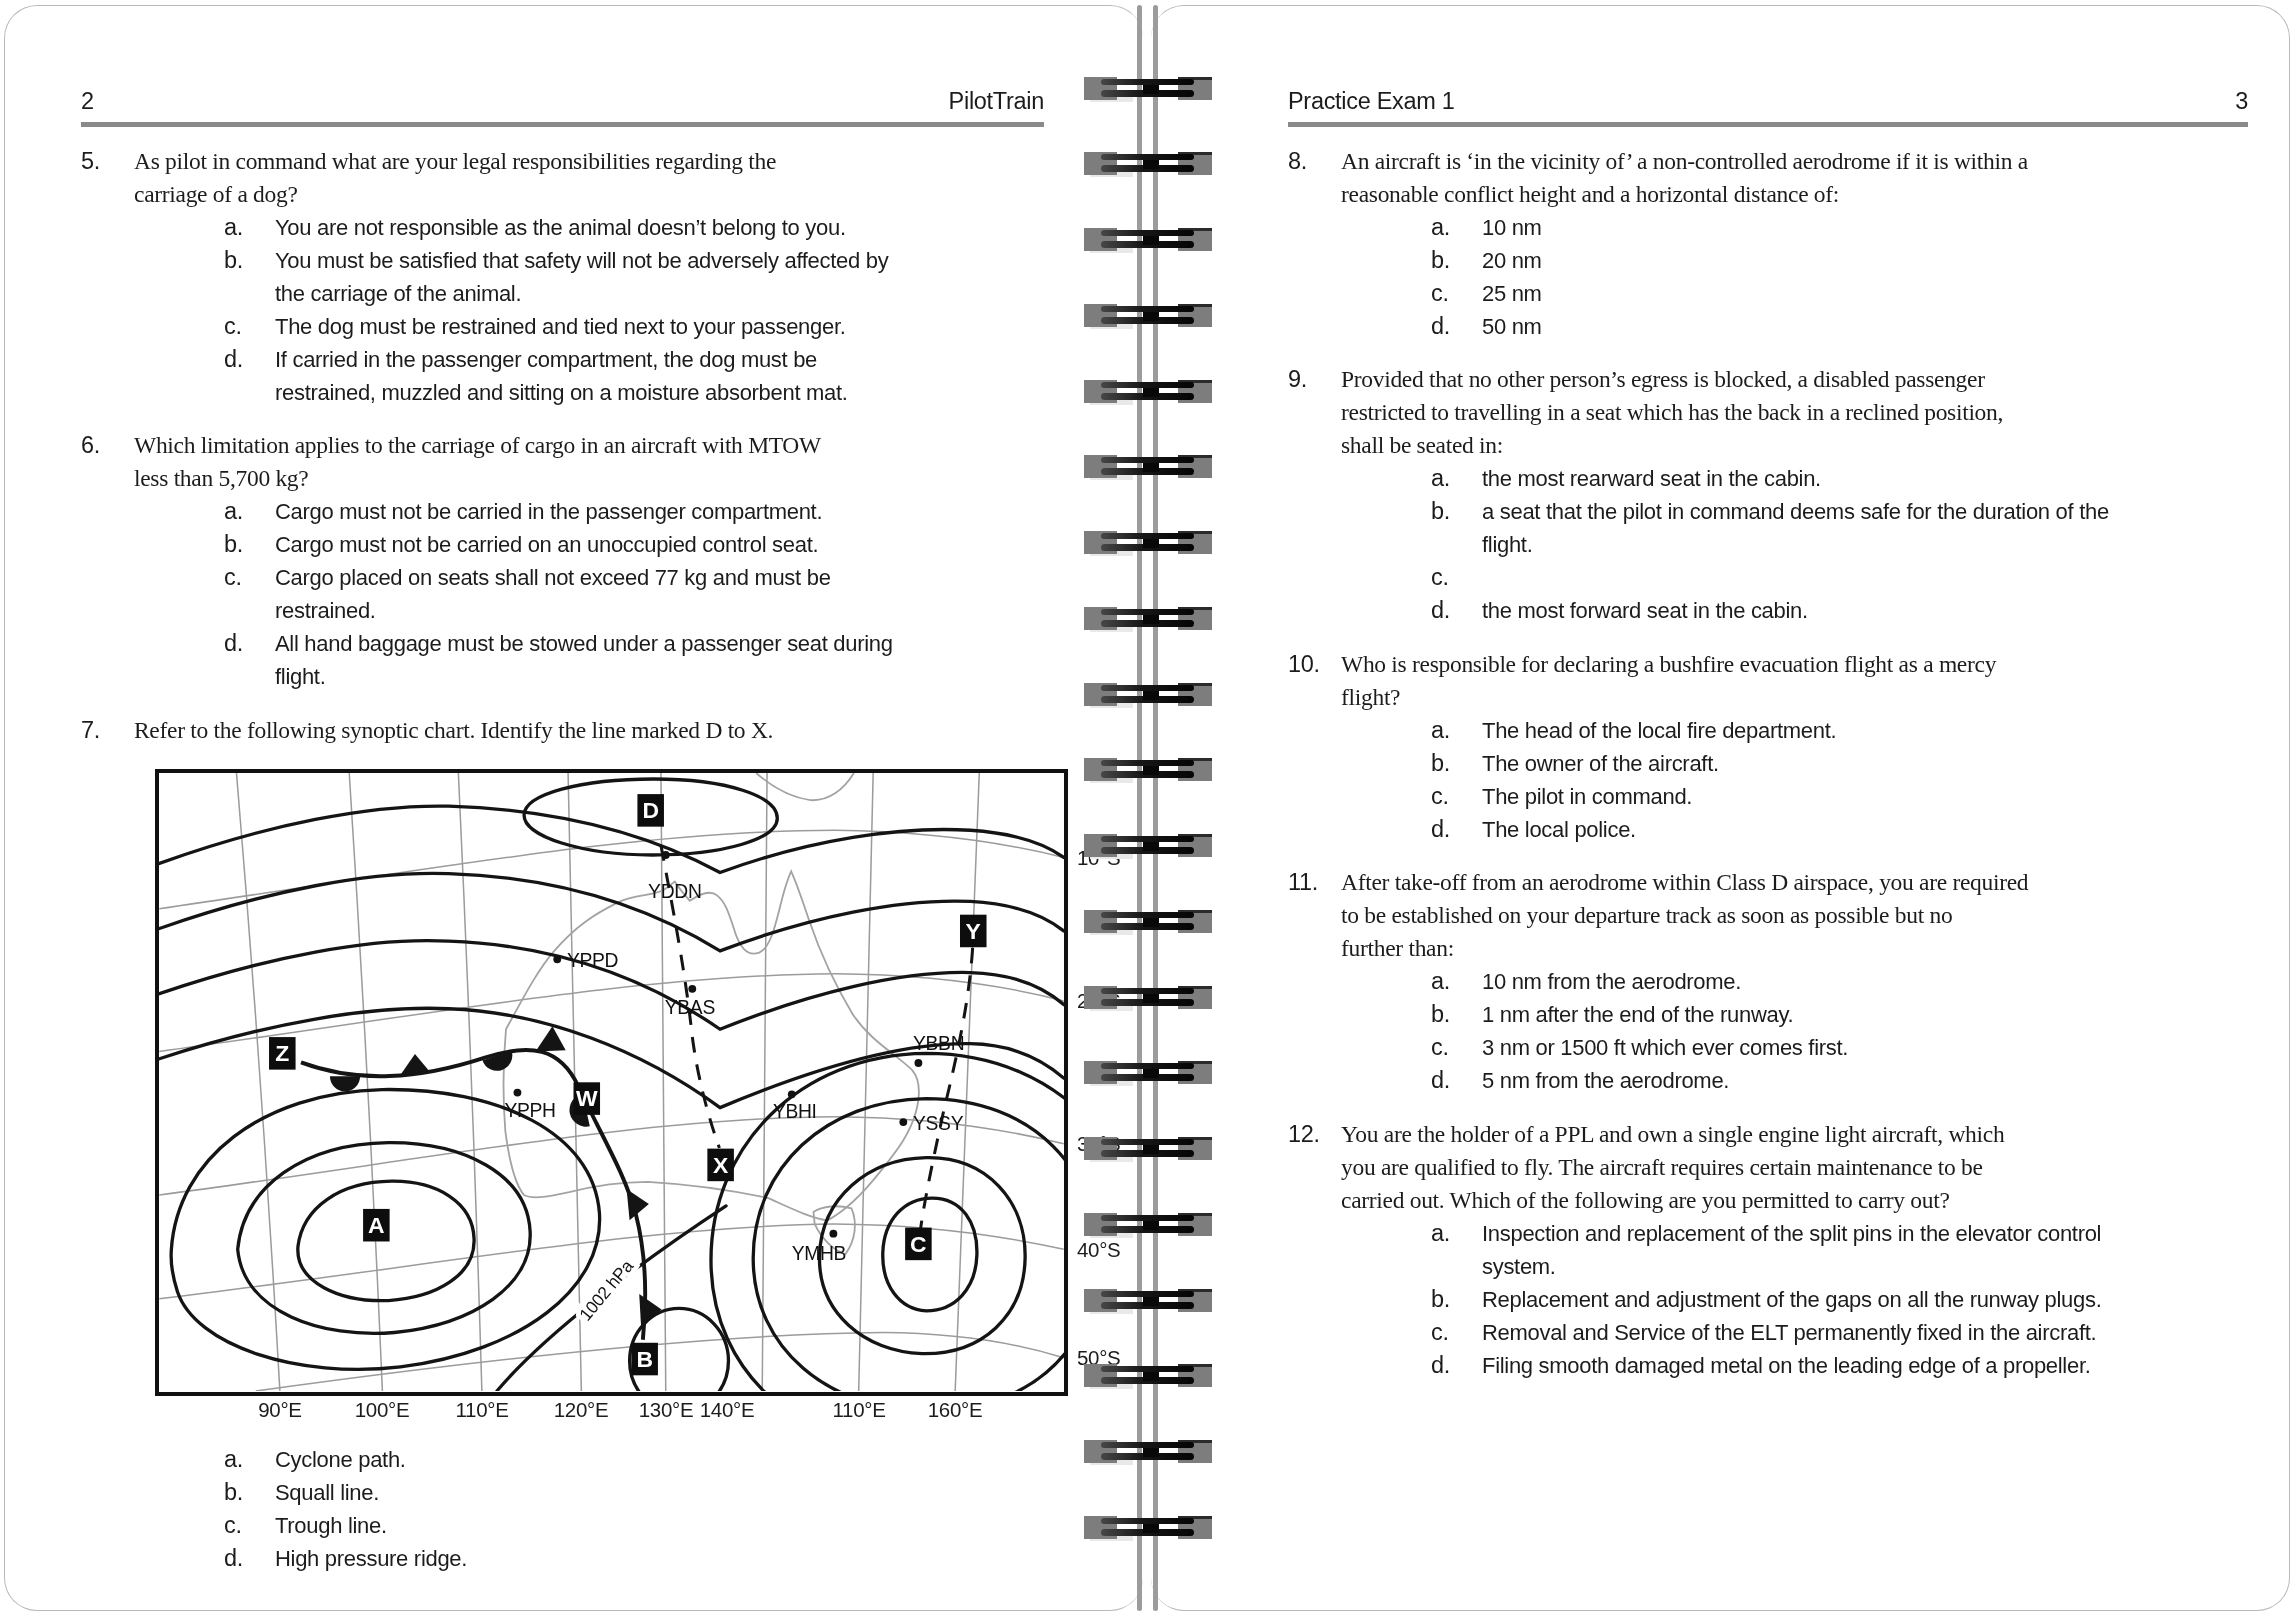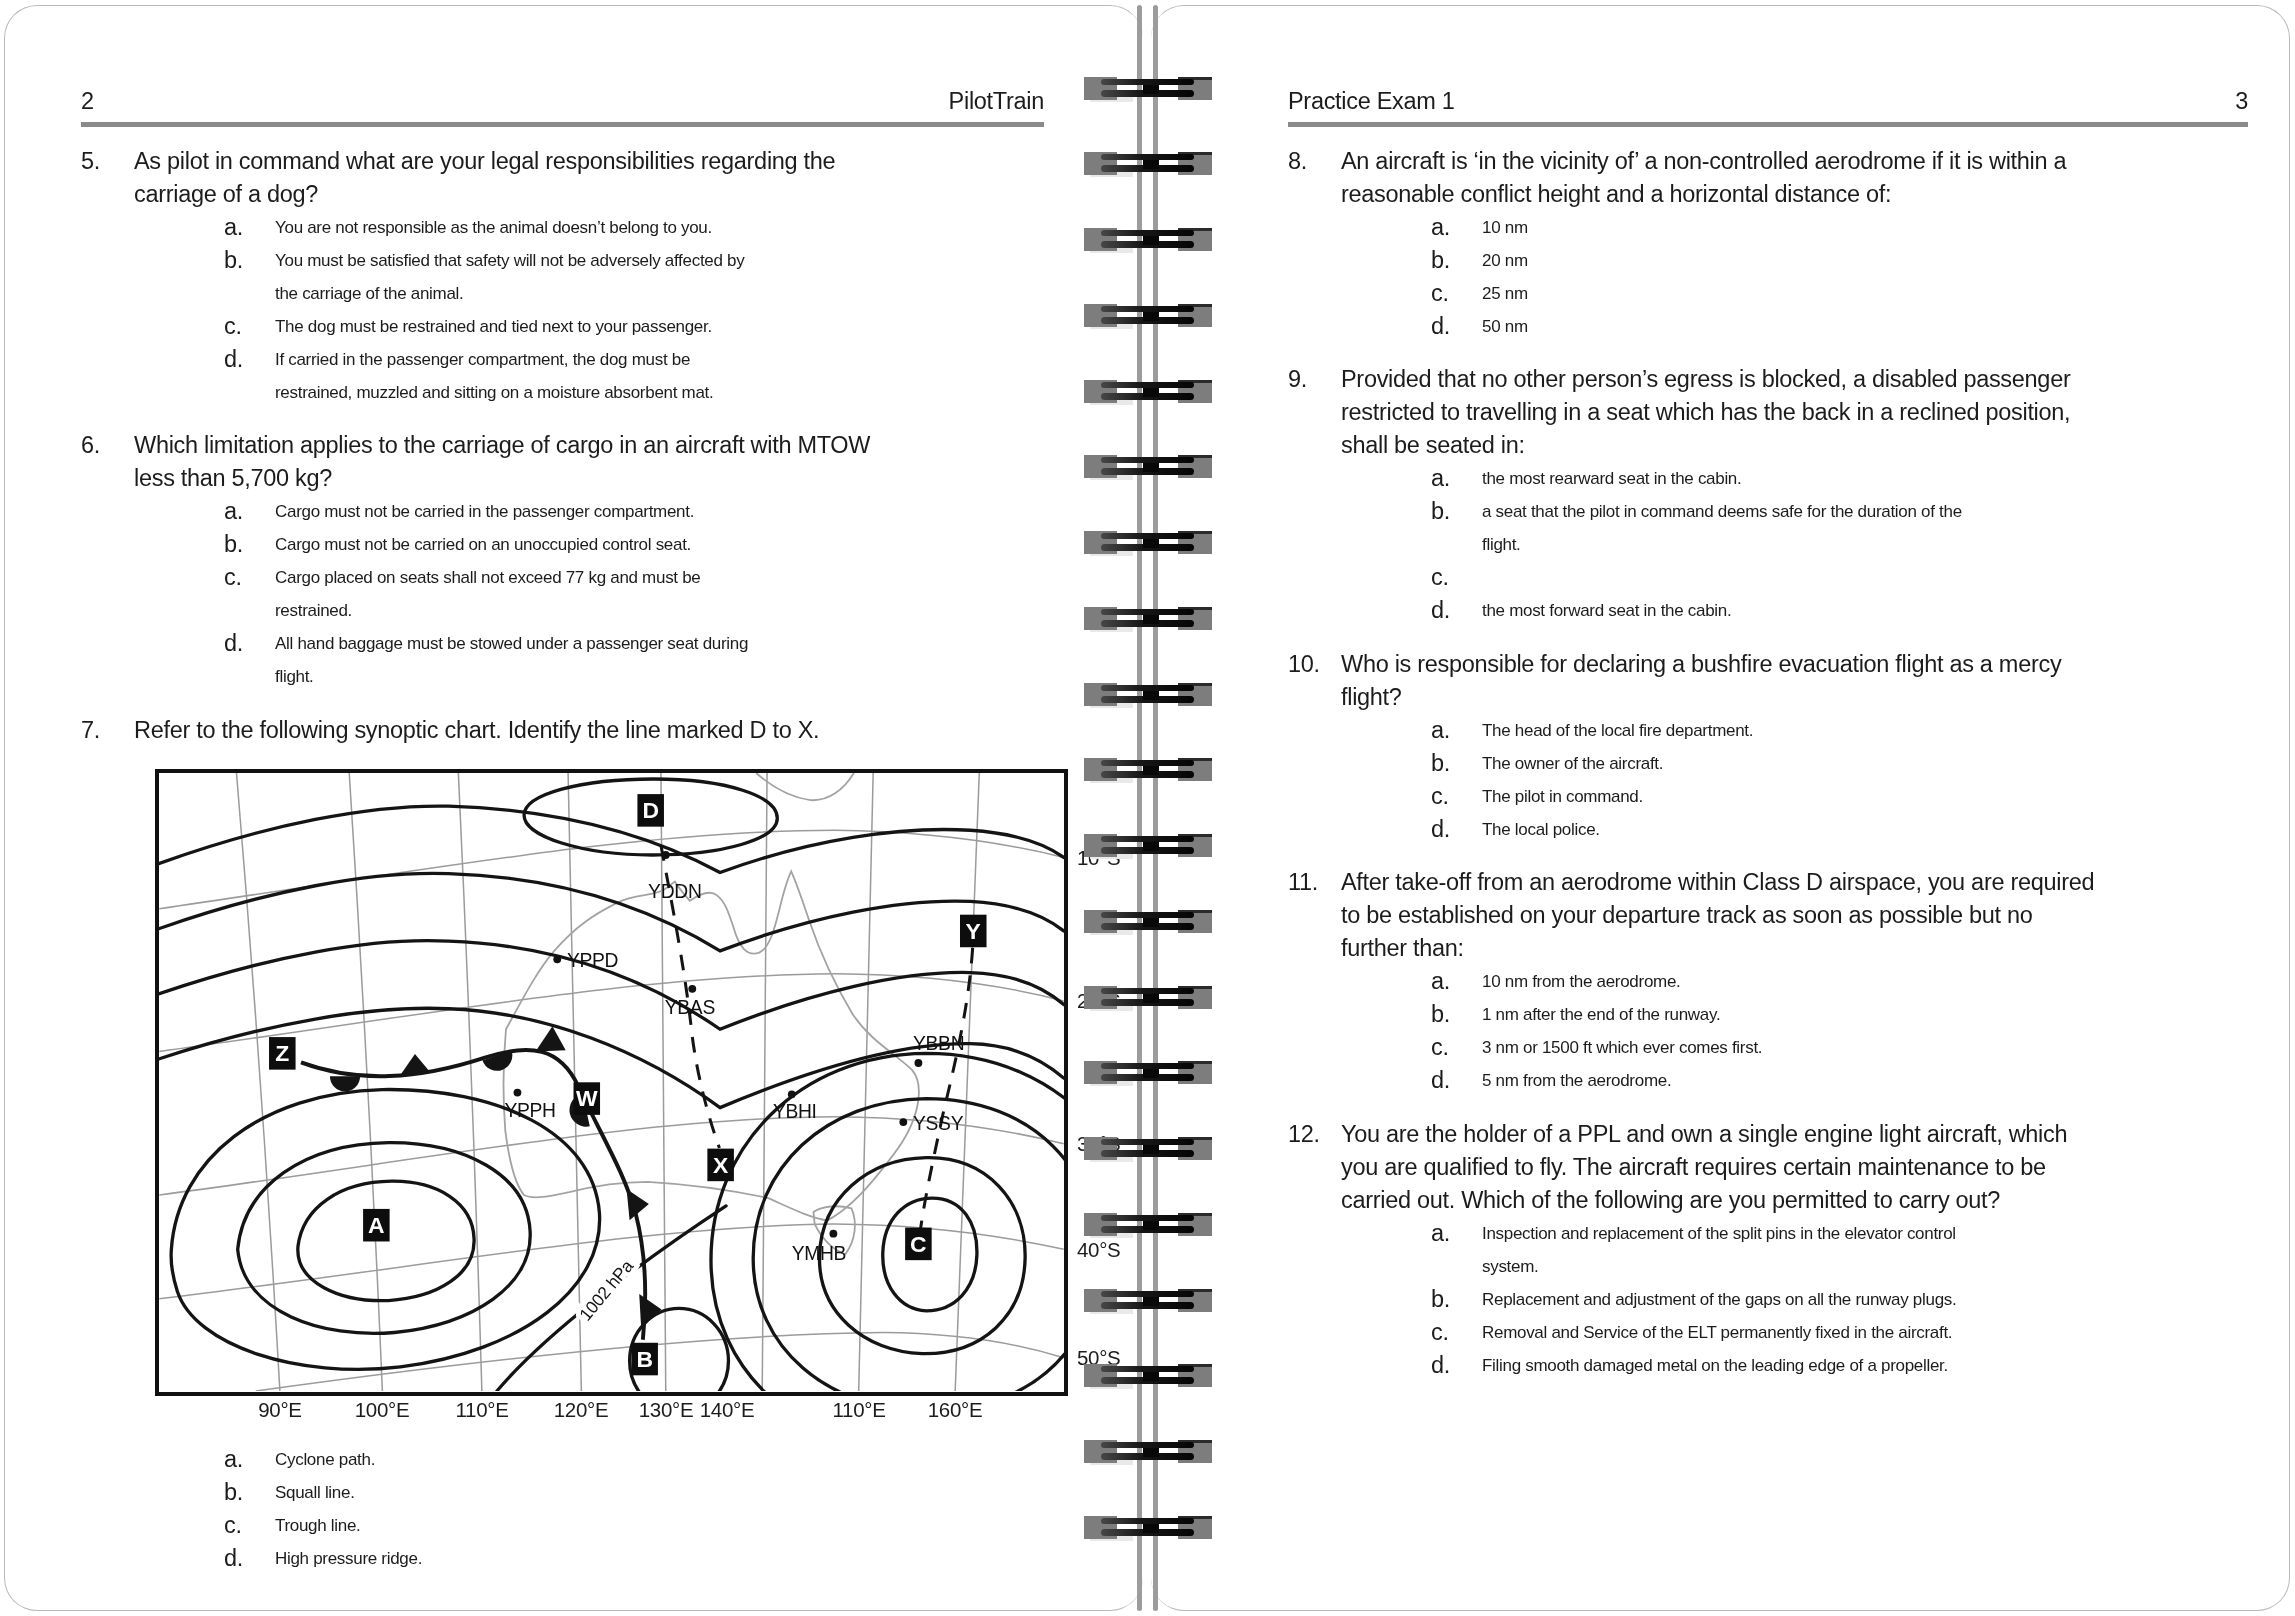--- a/index.html
+++ b/index.html
@@ -16,24 +16,24 @@
   .content { position:absolute; top:88px; z-index:3; }
   .content-left  { left:81px;  width:963px; }
   .content-right { left:1288px; width:960px; }
 
   .pagehead { display:flex; justify-content:space-between; align-items:baseline; font-size:23.5px; letter-spacing:-0.3px; }
   .rule { height:4.8px; background:#8a8a8a; margin-top:7.2px; margin-bottom:18px; }
 
   .q { display:flex; margin-bottom:20.5px; }
   .qnum { width:53px; flex:none; font-size:23.5px; line-height:33px; letter-spacing:-0.3px; }
   .qbody { flex:1; min-width:0; }
-  .qtext { font-size:23.5px; line-height:33px; letter-spacing:-0.3px; white-space:pre-line; max-width:911px; }
+  .qtext { font-size:23.5px; line-height:33px; letter-spacing:-0.3px; white-space:pre-line; max-width:911px;font-family:Liberation Serif, serif; }
   .opt { display:flex; }
   .optletter { width:51px; flex:none; margin-left:90px; font-size:23.5px; line-height:33px; letter-spacing:-0.3px; }
-  .opttext { font-size:17px; line-height:33px; letter-spacing:-0.3px; white-space:pre-line; max-width:775px; }
+  .opttext { font-size:22px; line-height:33px; letter-spacing:-0.3px; white-space:pre-line; max-width:775px; }
 
   
   .chart-wrap { position:relative; margin-left:21px; margin-top:22px; width:913px; }
   .chart-frame { width:913px; height:627px; border:4.2px solid #111; background:#fff; }
   .chart-frame svg { display:block; }
   .latlab { position:absolute; left:922px; transform:translateY(-50%); font-size:20.5px; letter-spacing:-0.3px; }
   .lonrow { position:relative; height:29px; margin-top:2.4px; }
   .lonlab { position:absolute; transform:translateX(-50%); font-size:20.5px; letter-spacing:-0.3px; }
   .q7opts { margin-top:15.7px; }
 

